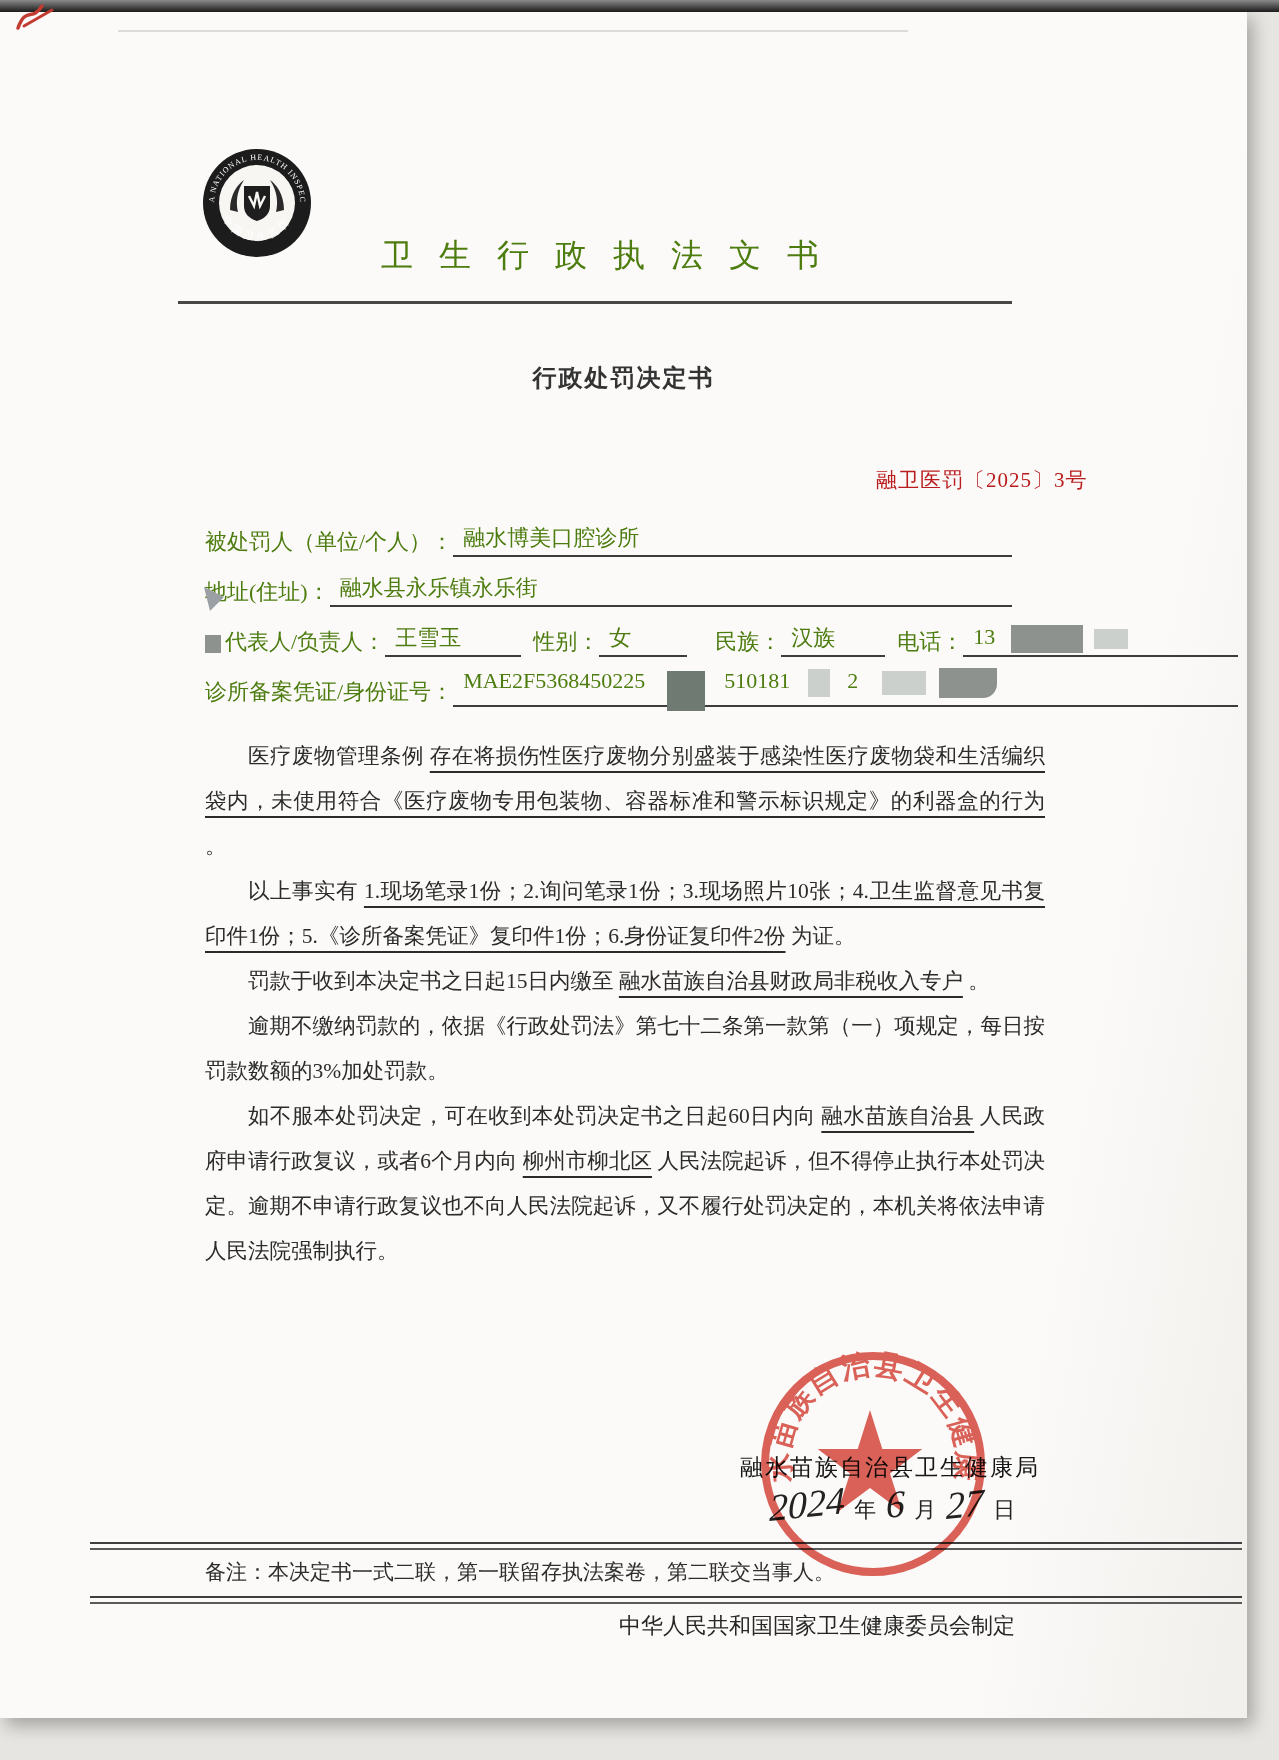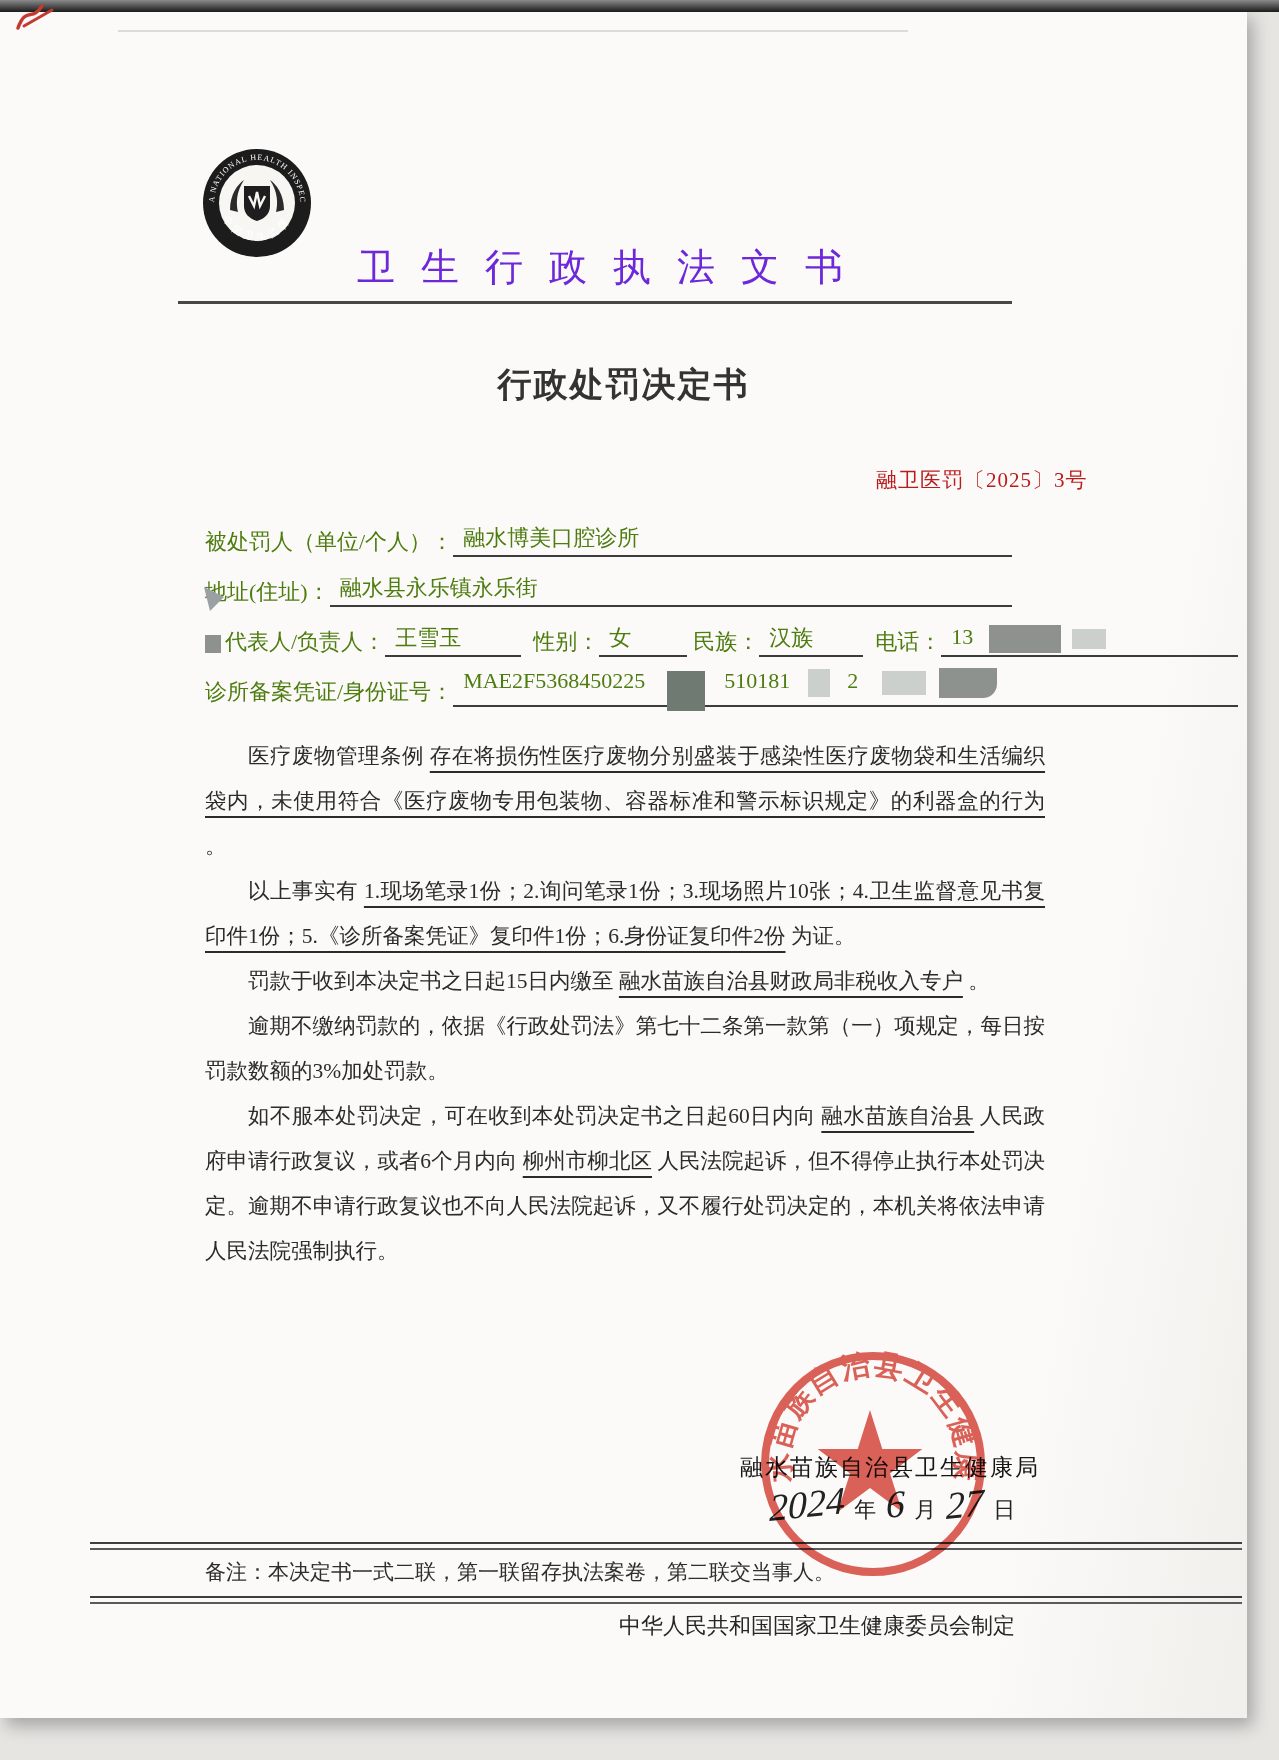--- a/index.html
+++ b/index.html
@@ -12,23 +12,23 @@
   .paper{
     position:absolute;left:0;top:10px;width:1247px;height:1708px;
     background:linear-gradient(100deg,#fbfaf8 82%,#f1f0ed 98%);
     box-shadow:6px 8px 16px rgba(0,0,0,.28);
   }
   .abs{position:absolute;}
   
   #top-bar{left:0;top:0;width:1279px;height:12px;background:linear-gradient(#8a8a8a,#1b1b1b);z-index:9;}
   #scan-line{left:118px;top:30px;width:790px;height:2px;background:#dcdbd8;}
   
-  #series-title{left:180px;top:242px;width:840px;text-align:center;font-size:38px;letter-spacing:26px;text-indent:26px;color:#6d28d9;font-weight:500;}
+  #series-title{left:180px;top:234px;width:840px;text-align:center;font-size:32px;letter-spacing:26px;text-indent:26px;color:#4d7c0f;font-weight:500;}
   #header-rule{left:178px;top:301px;width:834px;height:3px;background:#474747;}
-  #doc-title{left:0;top:362px;width:1247px;text-align:center;font-size:34px;font-weight:bold;color:#333;letter-spacing:2px;}
+  #doc-title{left:0;top:362px;width:1247px;text-align:center;font-size:24px;font-weight:bold;color:#333;letter-spacing:2px;}
   #doc-number{left:876px;top:466px;font-size:21px;color:#b91c1c;letter-spacing:1px;}
   
   .frow{display:flex;align-items:flex-end;font-size:22px;height:36px;color:#4d7c0f;white-space:nowrap;}
   .frow .lab{flex:none;}
   .frow .val{border-bottom:2px solid #3c3c3c;padding:0 6px 2px 10px;}
   .grow{flex:1;}
   #row-penalized{left:205px;top:521px;width:807px;}
   #row-address{left:205px;top:571px;width:807px;}
   #row-rep{left:205px;top:621px;width:1033px;}
   #row-cert{left:205px;top:671px;width:1033px;}
@@ -103,21 +103,21 @@
     <span class="lab">地址(住址)：</span>
     <span class="val grow">融水县永乐镇永乐街</span>
   </div>
 
   <div id="row-rep" class="frow abs">
     <span class="blk b-dark" style="width:16px;height:18px;margin:0 4px 4px 0;"></span>
     <span class="lab">代表人/负责人：</span>
     <span class="val" style="width:120px;font-family:Liberation Mono, monospace;">王雪玉</span>
     <span class="lab" style="margin-left:12px;">性别：</span>
     <span class="val" style="width:72px;">女</span>
-    <span class="lab" style="margin-left:6px;">民族：</span>
+    <span class="lab" style="margin-left:28px;">民族：</span>
     <span class="val" style="width:88px;">汉族</span>
     <span class="lab" style="margin-left:12px;">电话：</span>
     <span class="val grow">
       <span>13</span>
       <span class="blk b-dark" style="width:72px;height:28px;margin-left:10px;"></span>
       <span class="blk b-light" style="width:34px;height:20px;margin-left:6px;"></span>
     </span>
   </div>
 
   <div id="row-cert" class="frow abs">

